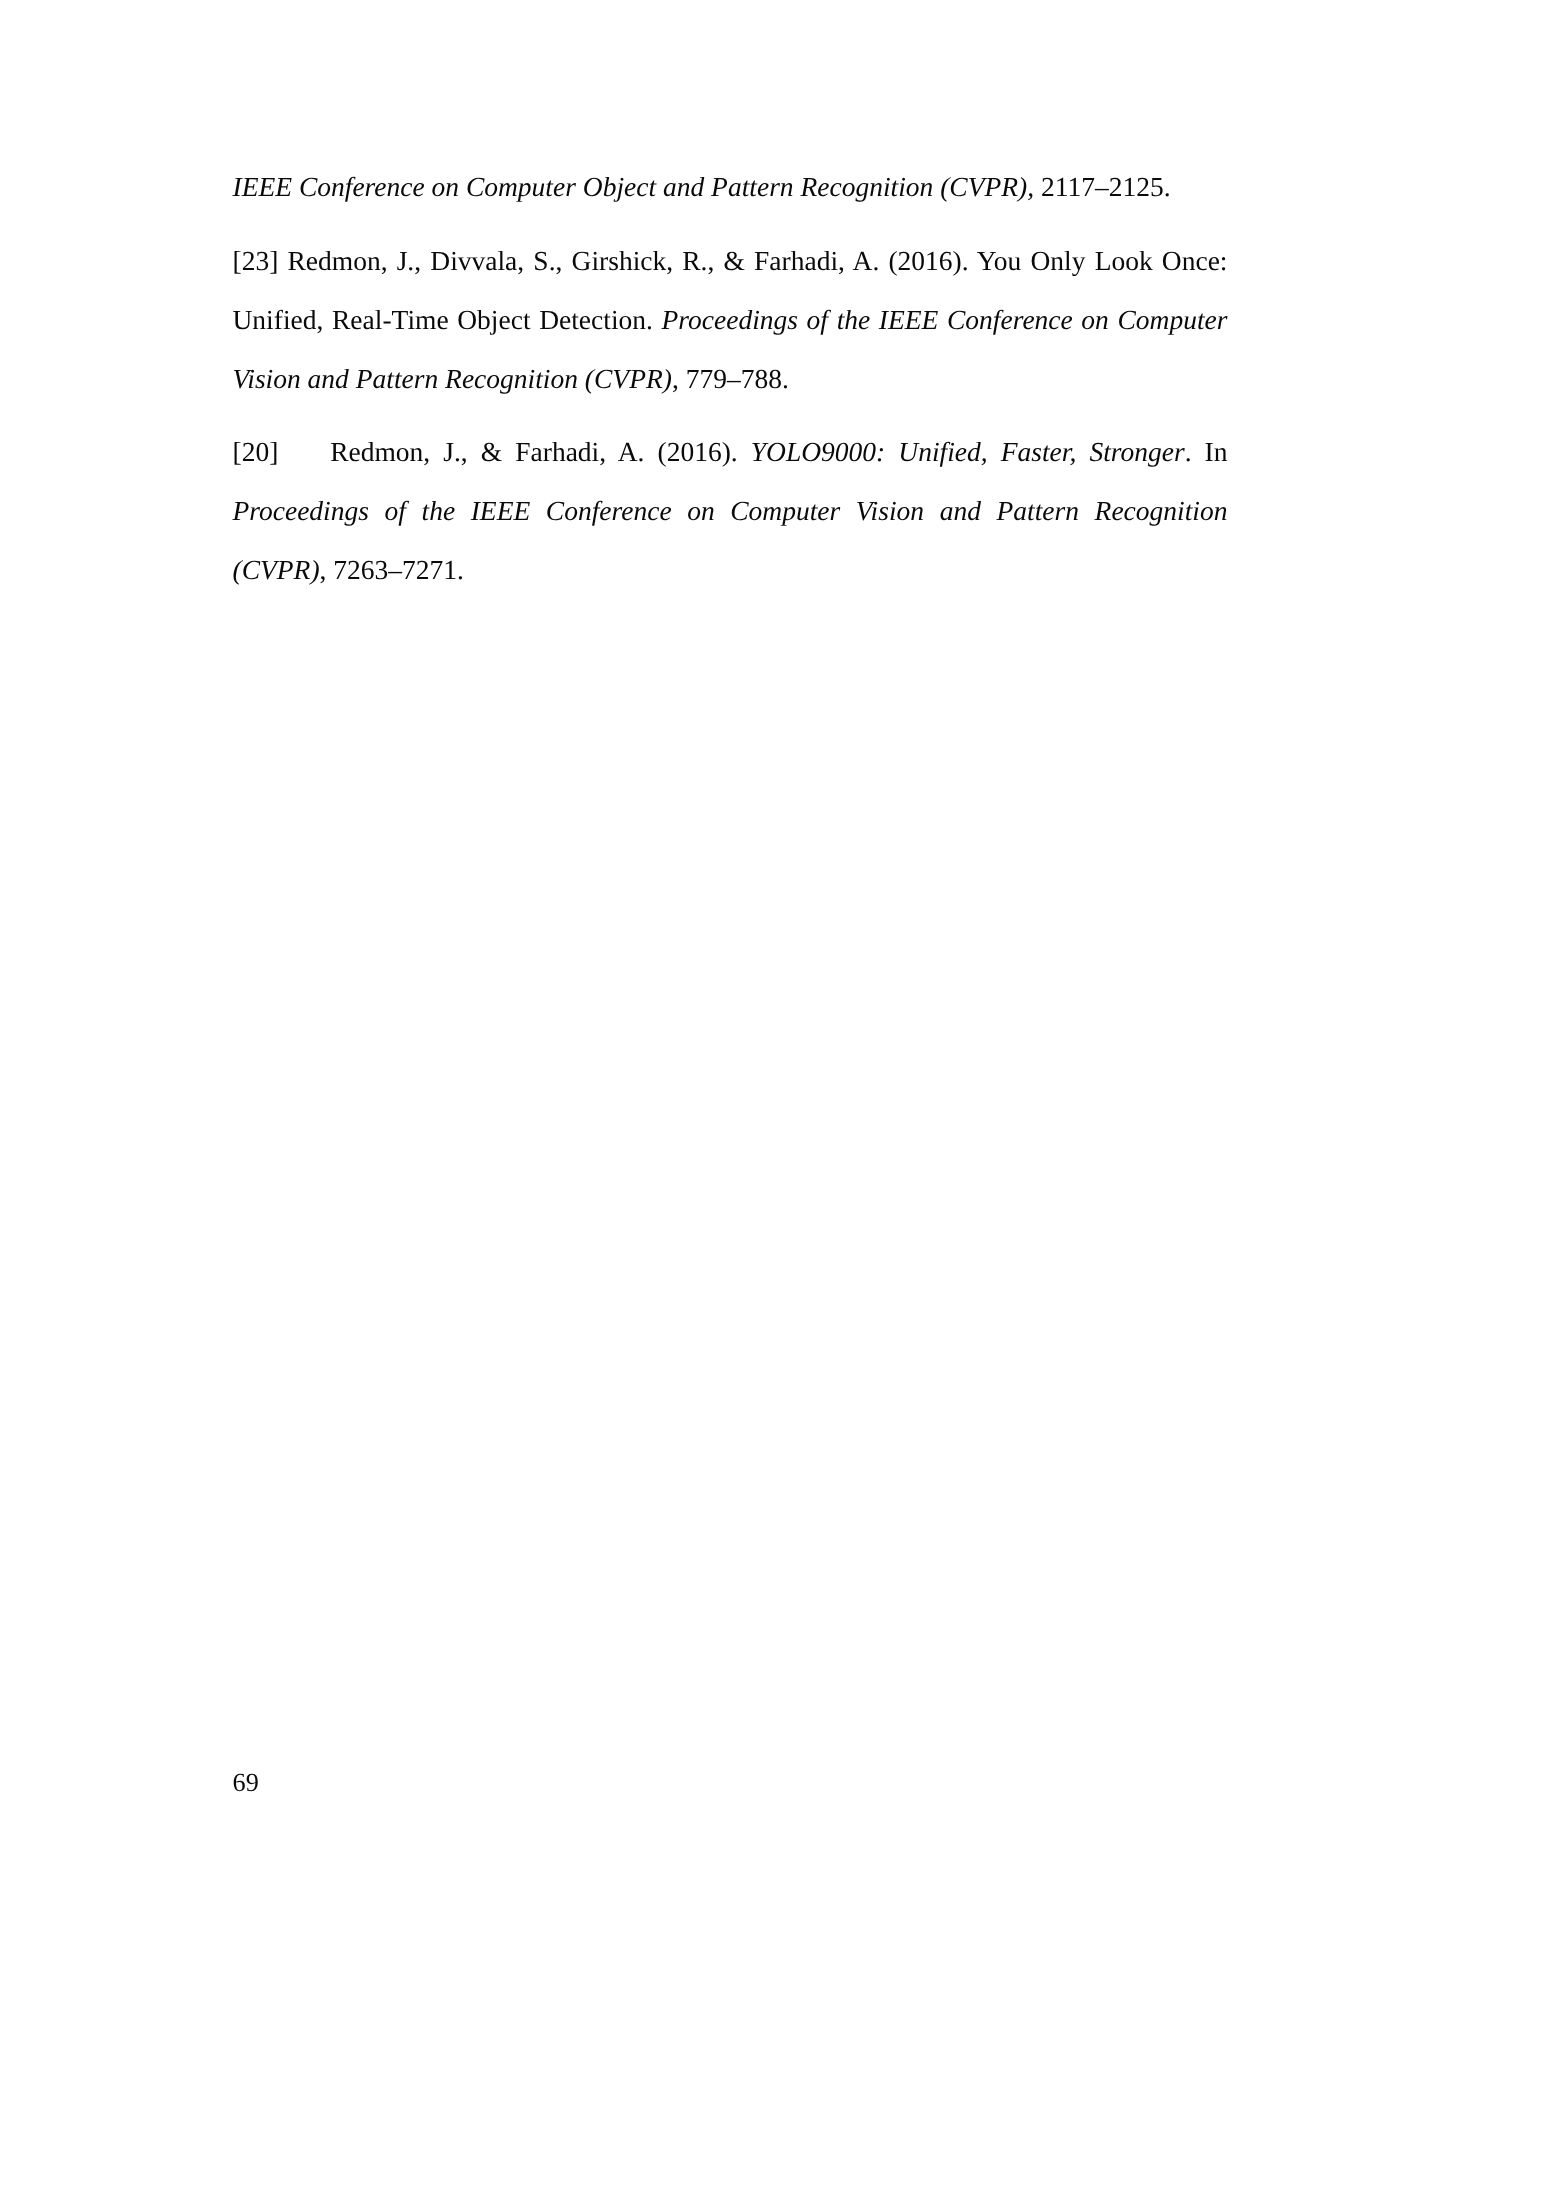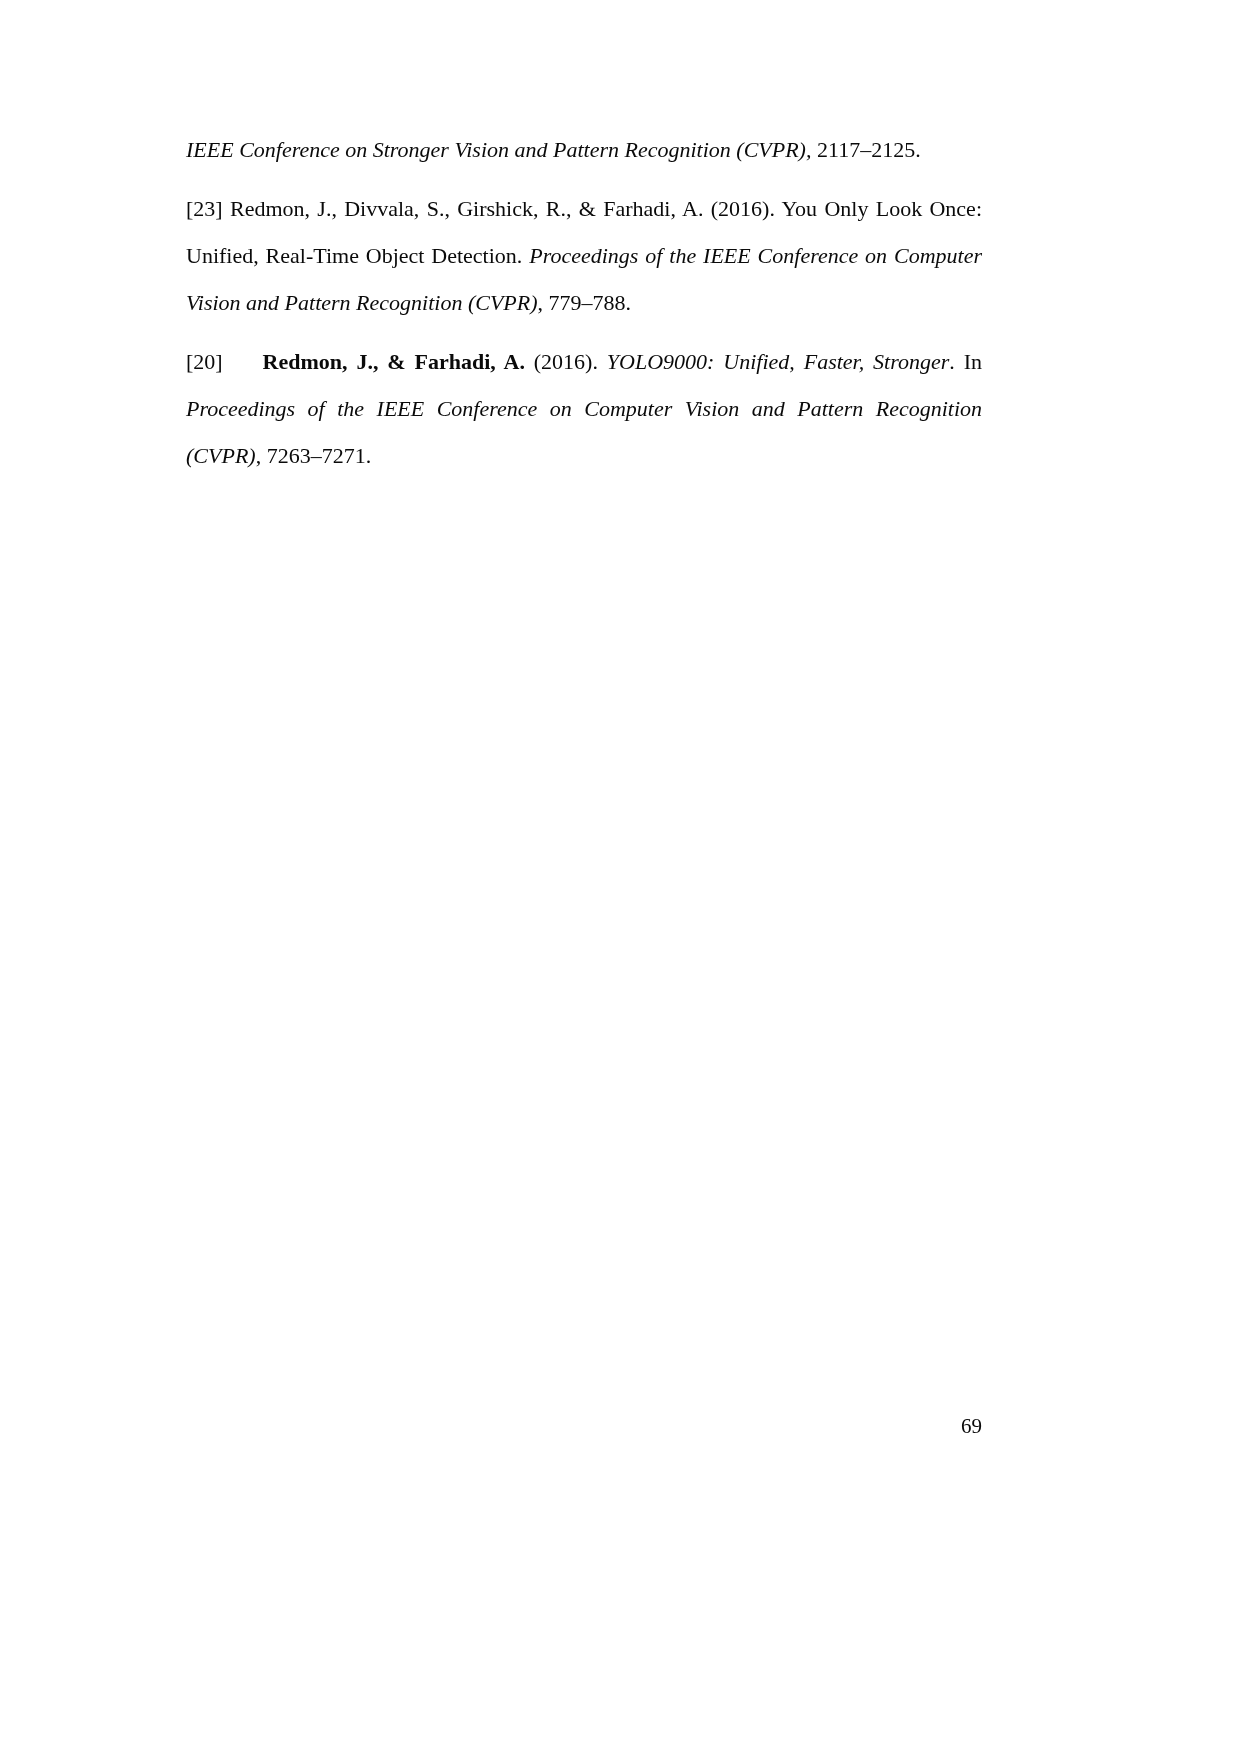--- a/index.html
+++ b/index.html
@@ -20,40 +20,40 @@
     top: 126px;
     width: 796px;
   }
   p.ref {
     font-size: 22px;
     line-height: 47px;
     text-align: justify;
     margin: 0 0 12px 0;
   }
   .i { font-style: italic; }
-  .b { font-weight: bold; margin-left: 31px; }
+  .b { font-weight: normal; margin-left: 31px; }
   .n { font-style: normal; font-weight: normal; }
   .footer {
     position: absolute;
     left: 186px;
     top: 1414px;
     width: 796px;
-    text-align: right;
+    text-align: left;
     font-size: 21px;
     color: #0a0a0a;
   }
 </style>
 </head>
 <body>
 
 <div class="page">
   <div class="content">
 
     <p class="ref">
-      <span class="i">IEEE Conference on Stronger Vision and Pattern Recognition (CVPR), </span><span class="n">2117–2125.</span>
+      <span class="i">IEEE Conference on Computer Object and Pattern Recognition (CVPR), </span><span class="n">2117–2125.</span>
     </p>
 
 
     <p class="ref">
       <span class="n">[23] Redmon, J., Divvala, S., Girshick, R., &amp; Farhadi, A. (2016). You Only Look Once: Unified, Real-Time Object Detection. </span><span class="i">Proceedings of the IEEE Conference on Computer Vision and Pattern Recognition (CVPR)</span><span class="n">, 779–788.</span>
     </p>
 
     <p class="ref">
       <span class="n">[20] </span><span class="b">Redmon, J., &amp; Farhadi, A.</span><span class="n"> (2016). </span><span class="i">YOLO9000: Unified, Faster, Stronger</span><span class="n">. In </span><span class="i">Proceedings of the IEEE Conference on Computer Vision and Pattern Recognition (CVPR)</span><span class="n">, 7263–7271.</span>
     </p>

